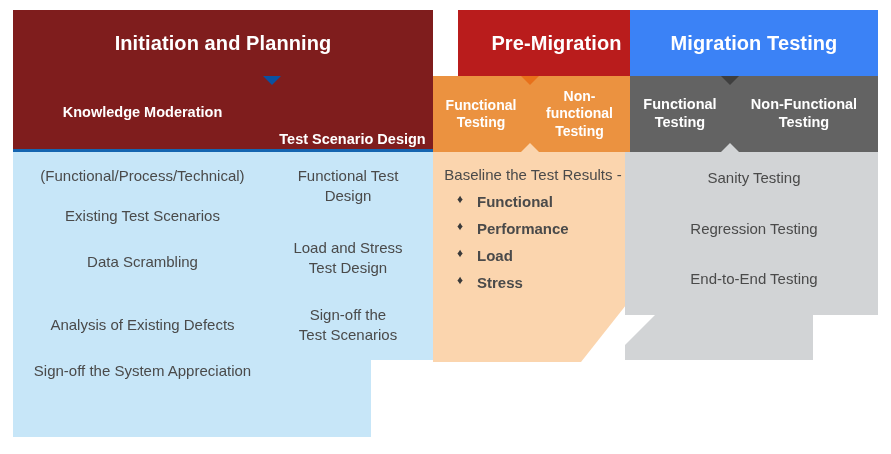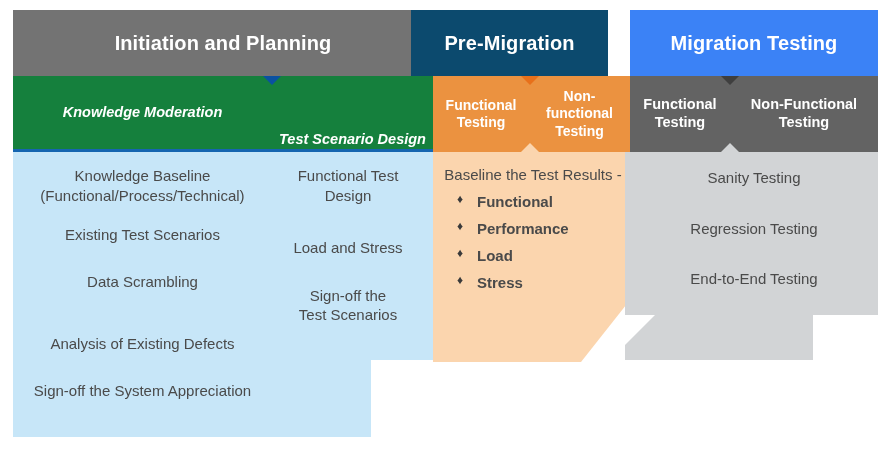--- a/index.html
+++ b/index.html
@@ -108,39 +108,38 @@
   }
 </style>
 </head>
 <body>
 
 <div id="stage">
 
   <div class="abs" style="left:13px; top:152px; width:358px; height:285px; background:#c7e6f8;"></div>
   <div class="abs" style="left:13px; top:152px; width:420px; height:208px; background:#c7e6f8;"></div>
 
-  <div class="abs phase-title" style="left:13px; top:10px; width:420px; height:66px; background:#737373;">
+  <div class="abs phase-title" style="left:13px; top:10px; width:420px; height:66px; background:#7f1d1d;">
     <span>Initiation and Planning</span>
   </div>
 
-  <div class="abs" style="left:13px; top:76px; width:420px; height:76px; background:#15803d;font-style:italic;">
+  <div class="abs" style="left:13px; top:76px; width:420px; height:76px; background:#7f1d1d;">
     <div class="notch" style="left:250px; border-top:9px solid #0a51a1;"></div>
     <div class="abs" style="left:0; bottom:0; width:100%; height:3px; background:#1565b0;"></div>
 
     <div class="abs sub-head" style="left:0; top:0; width:259px; height:73px;">
       <span>Knowledge Moderation</span>
     </div>
     <div class="abs sub-head" style="left:259px; top:0; width:161px; height:73px;align-items:flex-end;">
       <span>Test Scenario Design</span>
     </div>
   </div>
 
   <div class="abs panel" style="left:13px; top:166px; width:259px;">
     <div class="row" style="margin-bottom:20px;">
-      <span class="l">Knowledge Baseline</span>
       <span class="l">(Functional/Process/Technical)</span>
     </div>
     <div class="row" style="margin-bottom:27px;">
       <span class="l">Existing Test Scenarios</span>
     </div>
     <div class="row" style="margin-bottom:43px;">
       <span class="l">Data Scrambling</span>
     </div>
     <div class="row" style="margin-bottom:27px;">
       <span class="l">Analysis of Existing Defects</span>
@@ -150,31 +149,32 @@
     </div>
   </div>
 
   <div class="abs panel" style="left:272px; top:166px; width:152px;">
     <div class="row" style="margin-bottom:33px;">
       <span class="l">Functional Test</span>
       <span class="l">Design</span>
     </div>
     <div class="row" style="margin-bottom:28px;">
       <span class="l">Load and Stress</span>
+      <span class="l">Test Design</span>
     </div>
     <div class="row">
       <span class="l">Sign-off the</span>
       <span class="l">Test Scenarios</span>
     </div>
   </div>
 
   <div class="abs" style="left:433px; top:152px; width:197px; height:210px; background:#fbd5ae;
               clip-path: polygon(0 0, 100% 0, 100% 148px, 148px 210px, 0 210px);"></div>
 
-  <div class="abs phase-title" style="left:411px; top:10px; width:197px; height:66px; background:#0c4a6e;">
+  <div class="abs phase-title" style="left:458px; top:10px; width:197px; height:66px; background:#b91c1c;">
     <span>Pre-Migration</span>
   </div>
 
   <div class="abs" style="left:433px; top:76px; width:197px; height:76px; background:#eb9240;">
     <div class="notch" style="left:88px; border-top:9px solid #e8701a;"></div>
     <div class="notch-up" style="left:88px; border-bottom:9px solid #fbd5ae;"></div>
 
     <div class="abs sub-head small" style="left:0; top:0; width:96px; height:76px;">
       <span>Functional Testing</span>
     </div>

